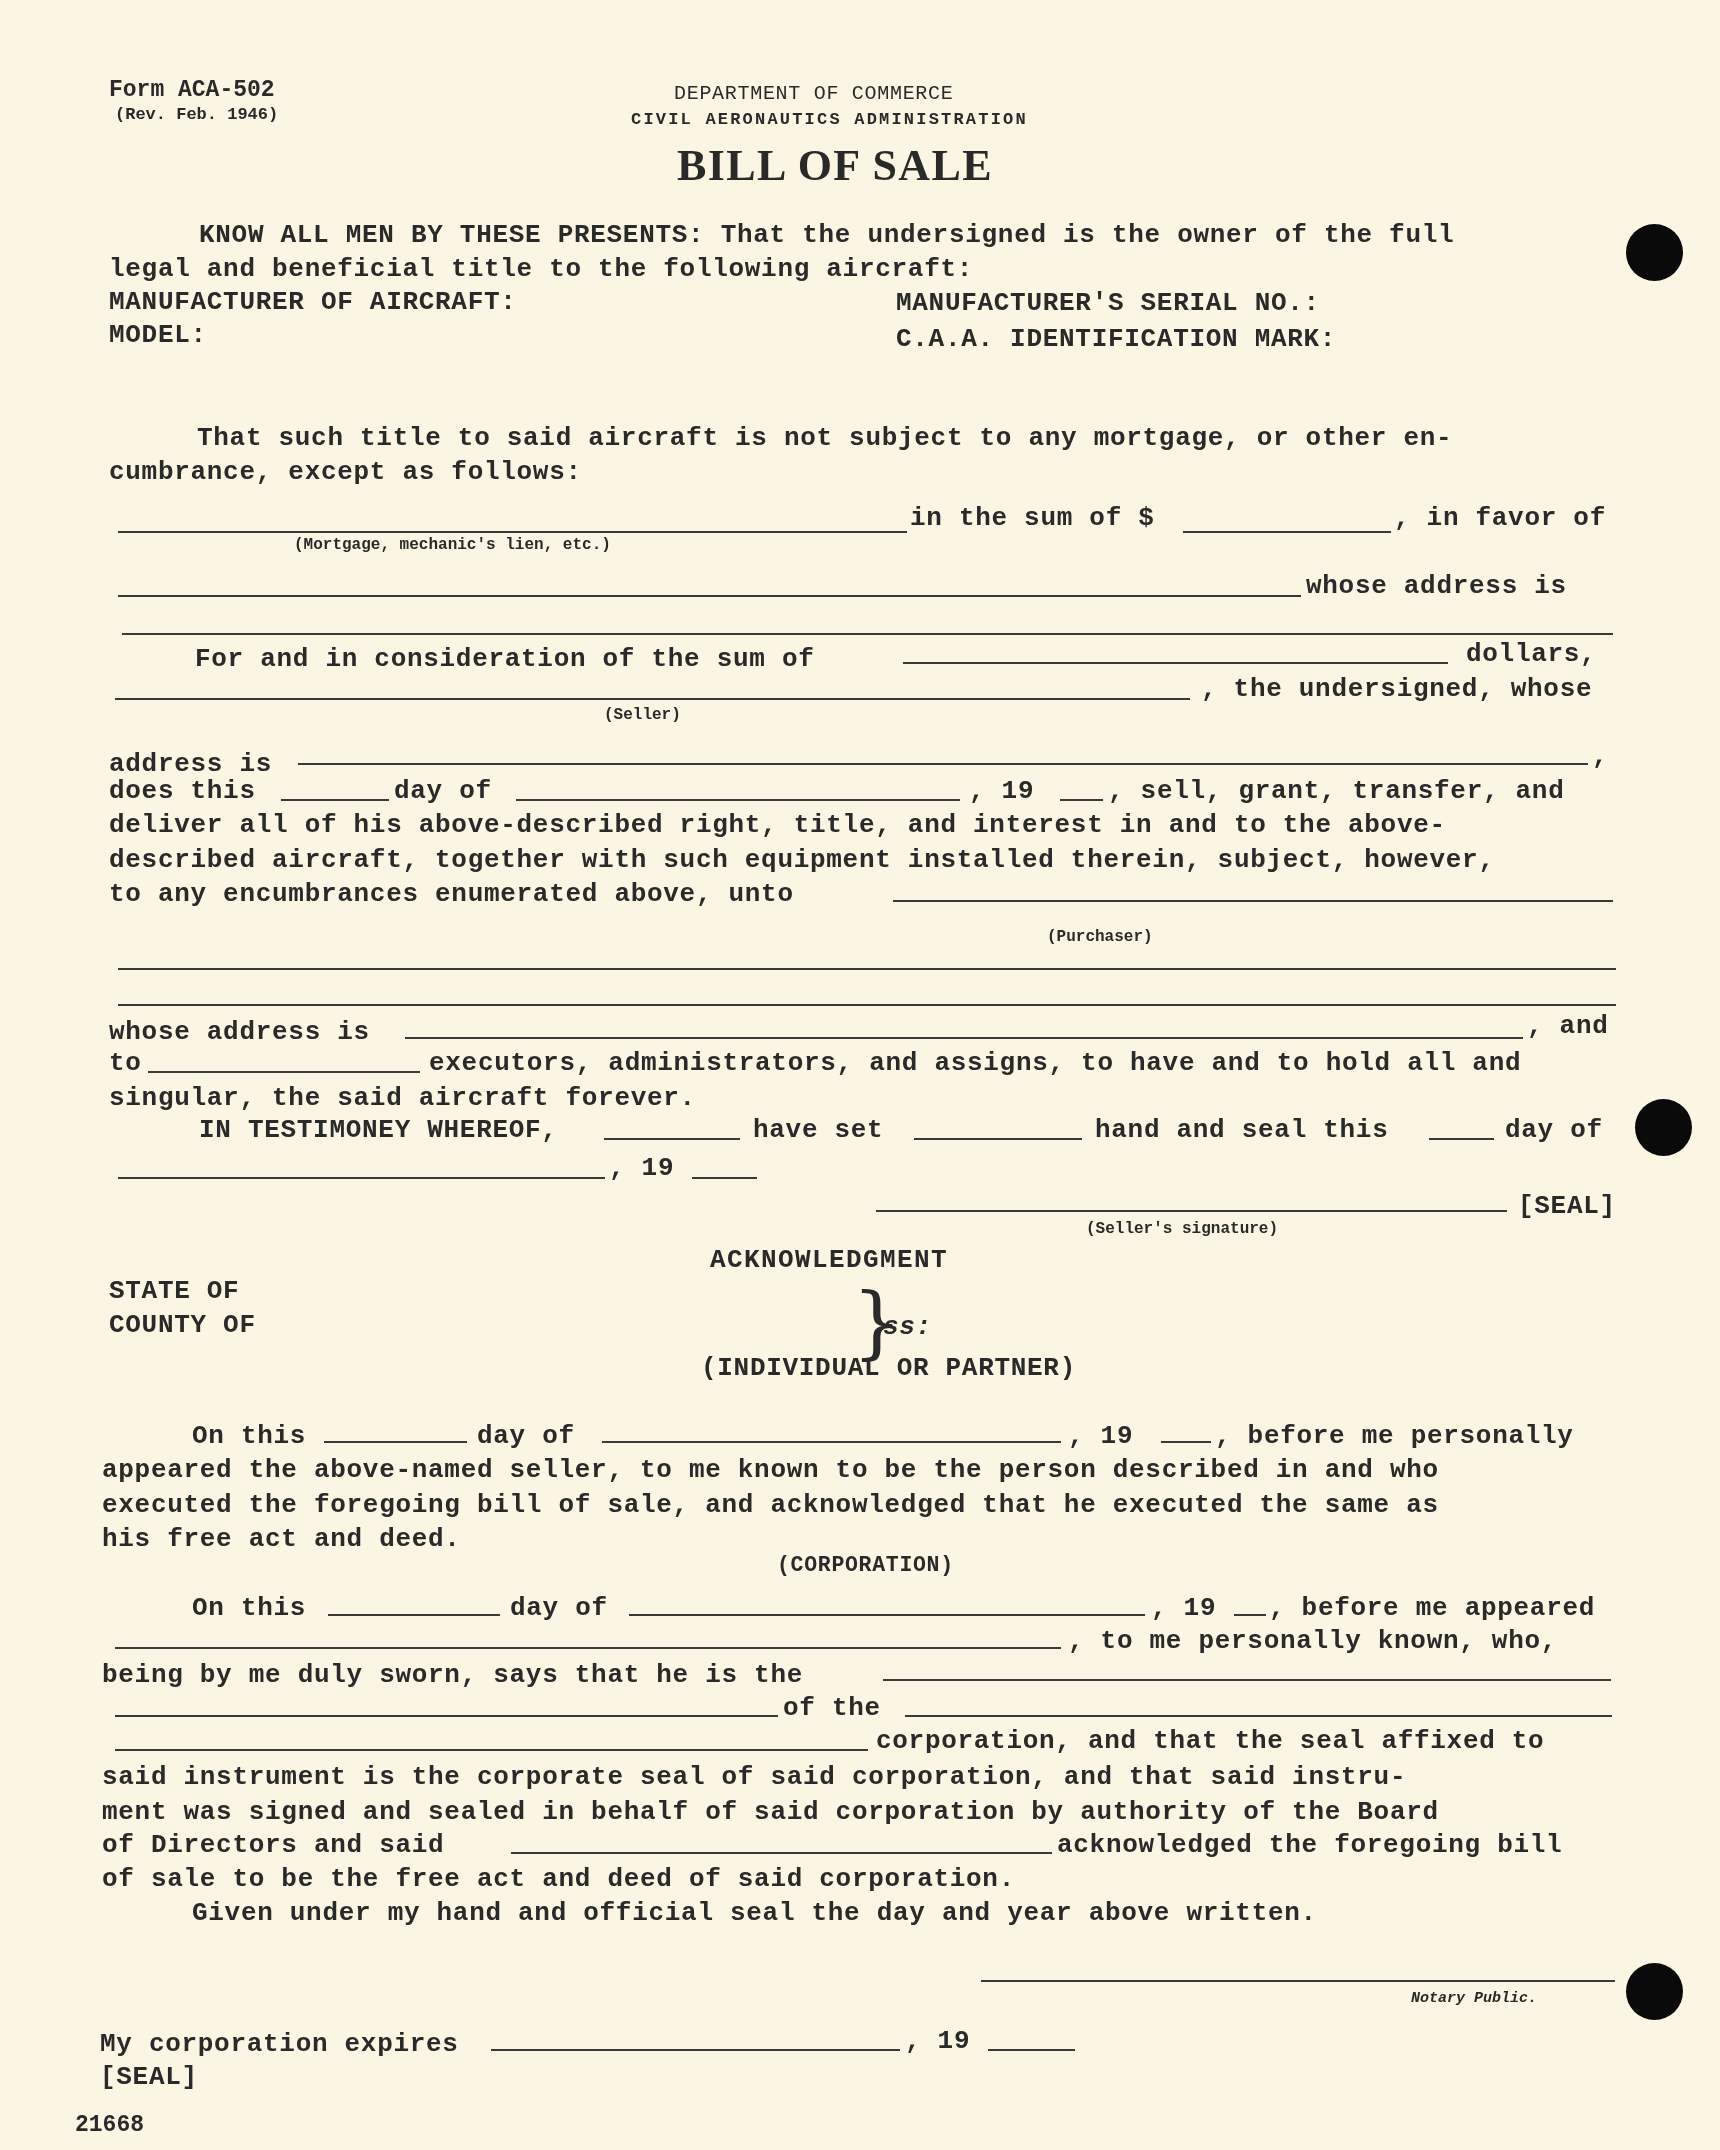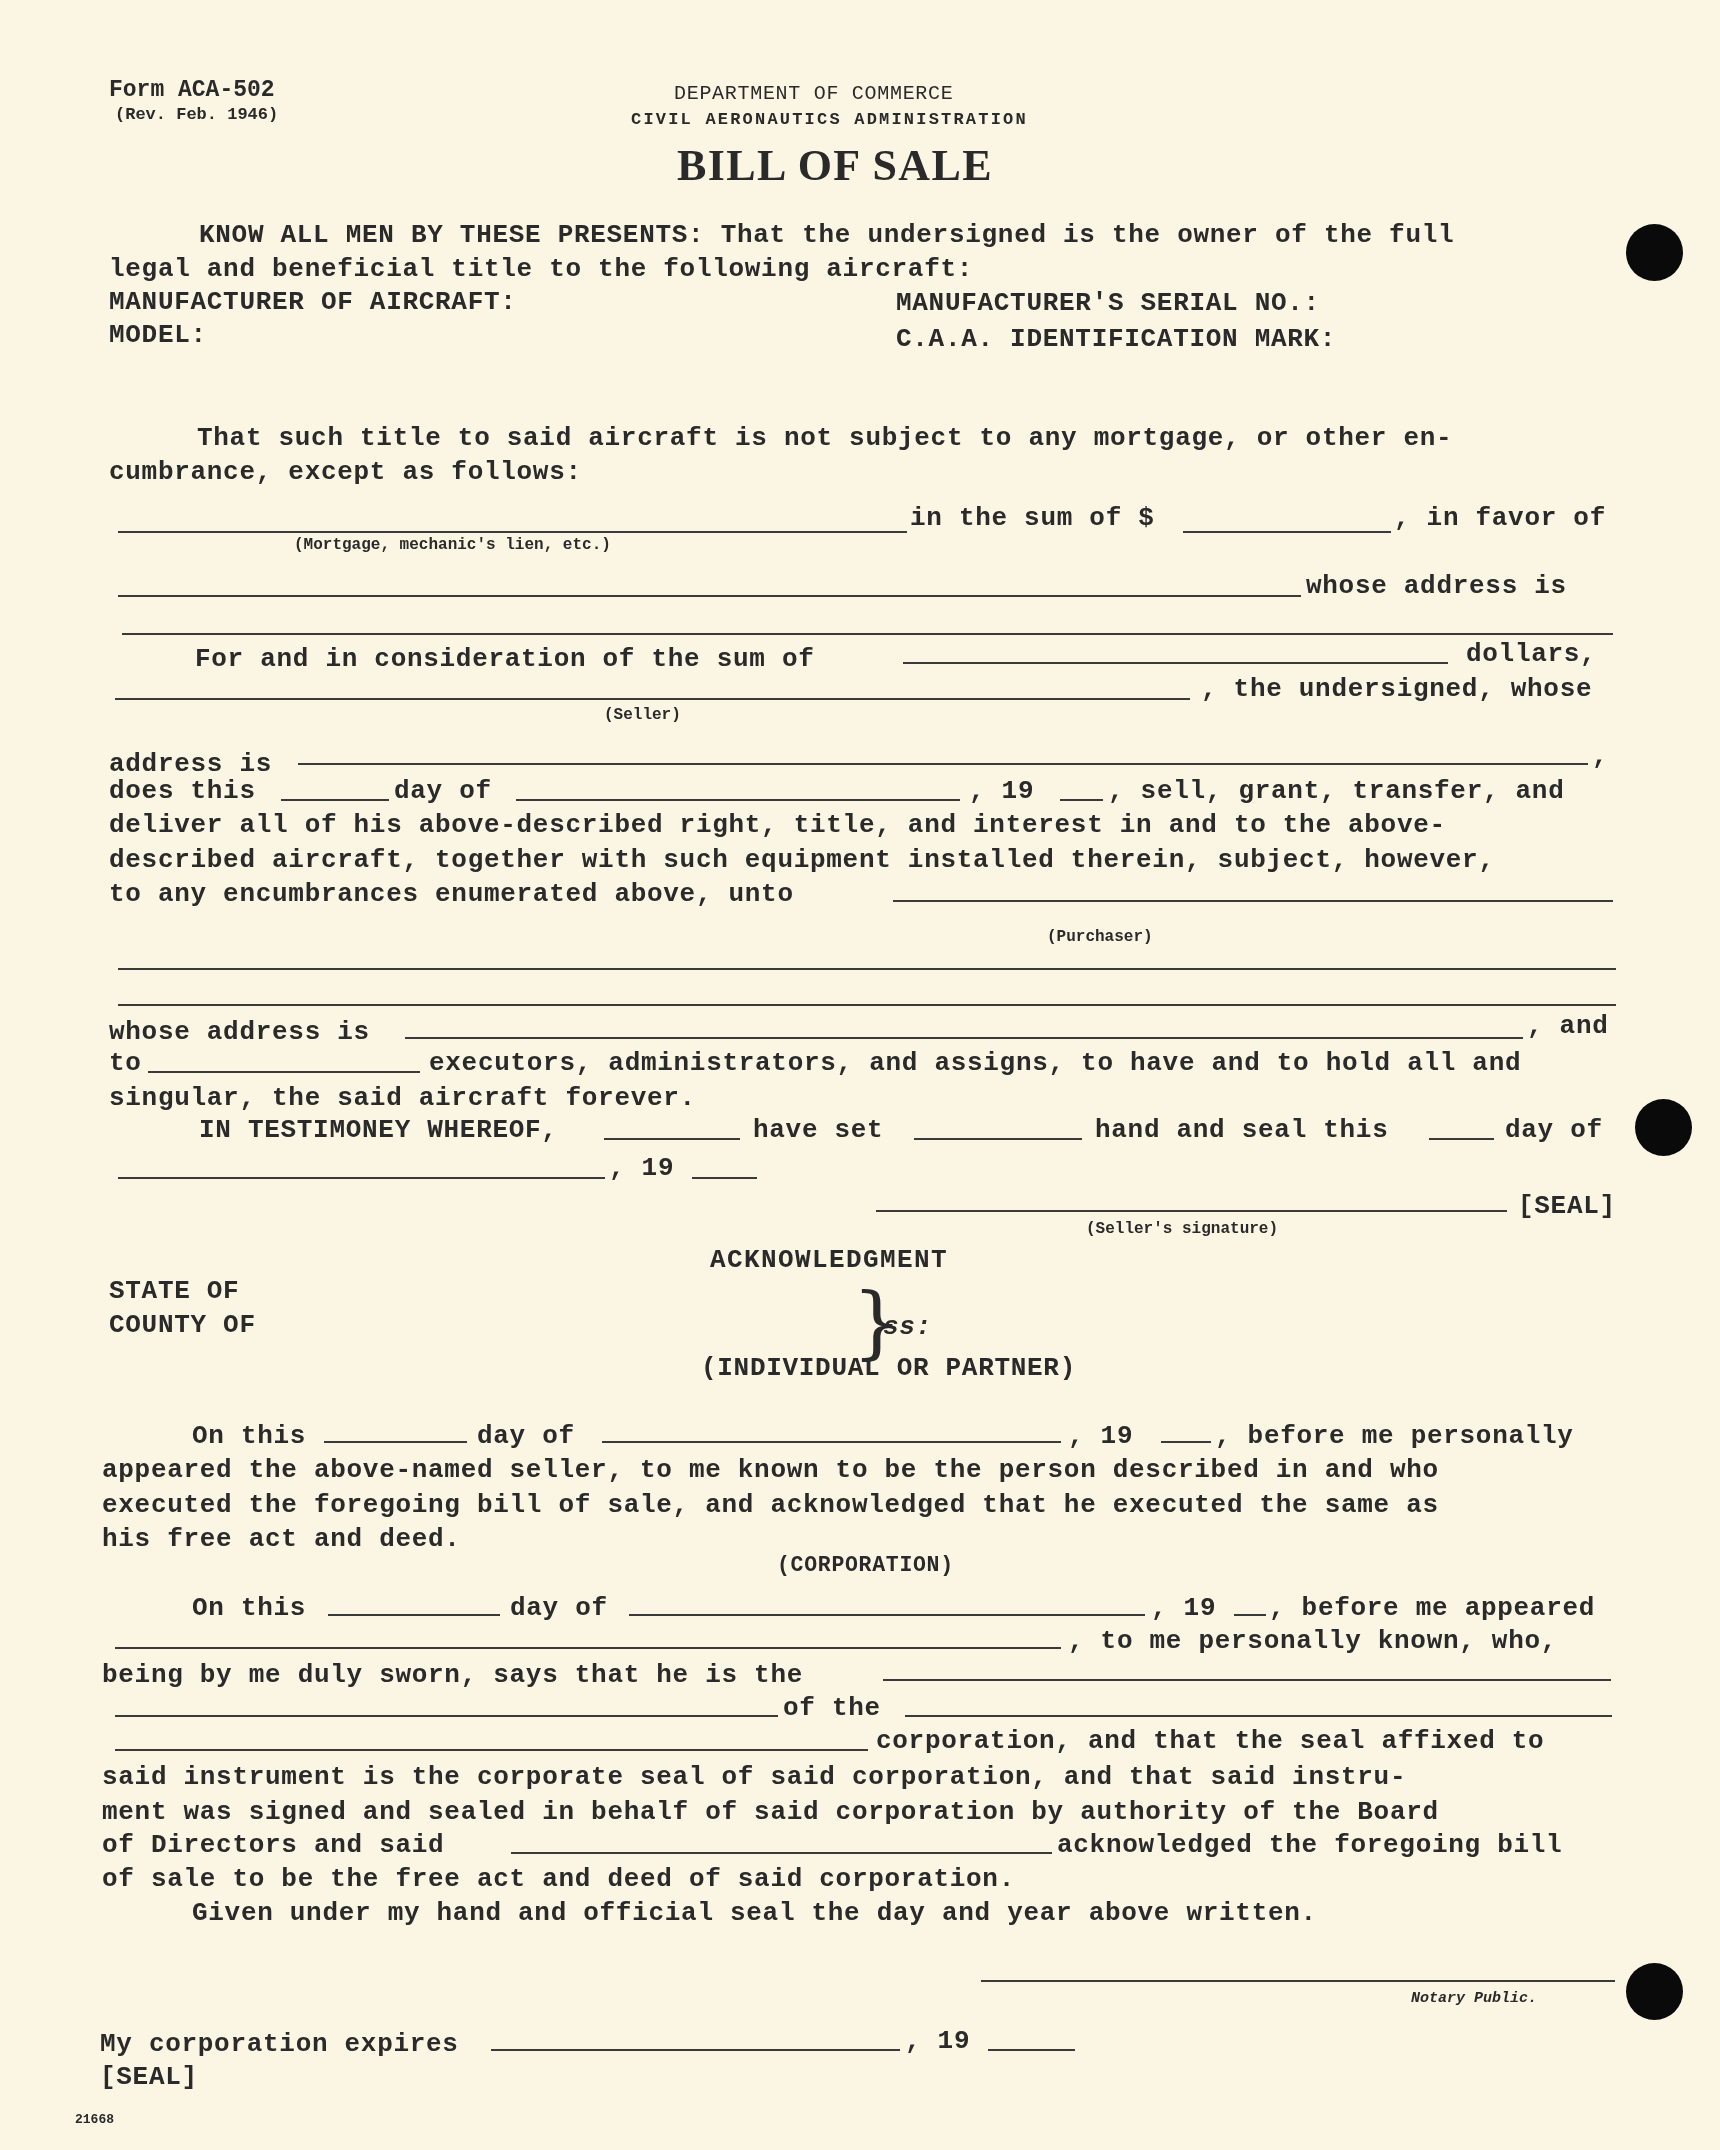--- a/index.html
+++ b/index.html
@@ -142,14 +142,14 @@
 <div class="abs t" style="left:102px;top:1864px;">of sale to be the free act and deed of said corporation.</div>
 <div class="abs t" style="left:192px;top:1898px;">Given under my hand and official seal the day and year above written.</div>
 
 <div class="line" style="left:981px;top:1980px;width:634px;"></div>
 <div class="abs small italic" style="left:1411px;top:1990px;font-size:15px;">Notary Public.</div>
 <div class="abs t" style="left:100px;top:2029px;">My corporation expires</div>
 <div class="line" style="left:491px;top:2049px;width:409px;"></div>
 <div class="abs t" style="left:905px;top:2026px;">, 19</div>
 <div class="line" style="left:988px;top:2049px;width:87px;"></div>
 <div class="abs t" style="left:100px;top:2062px;">[SEAL]</div>
-<div class="abs small" style="left:75px;top:2112px;font-size:13px;">21668</div>
+<div class="abs small" style="left:75px;top:2112px;font-size:23px;">21668</div>
 
 
 </body></html>

